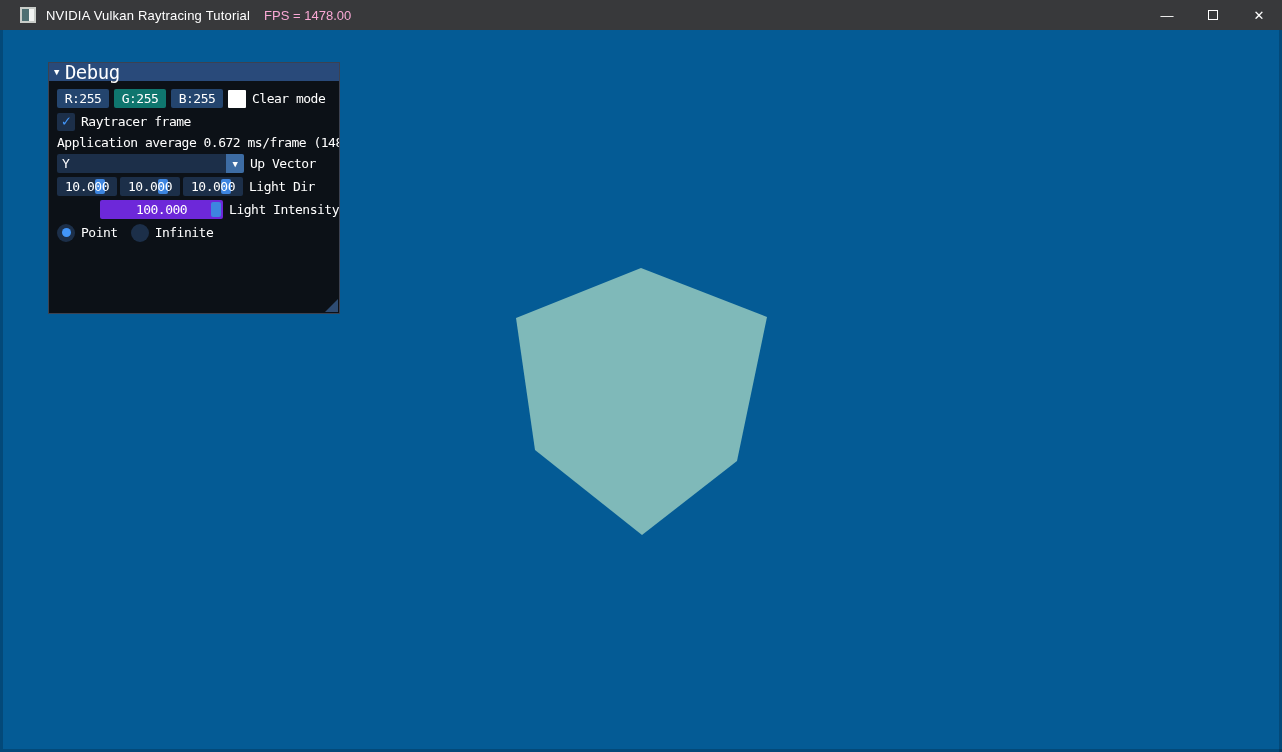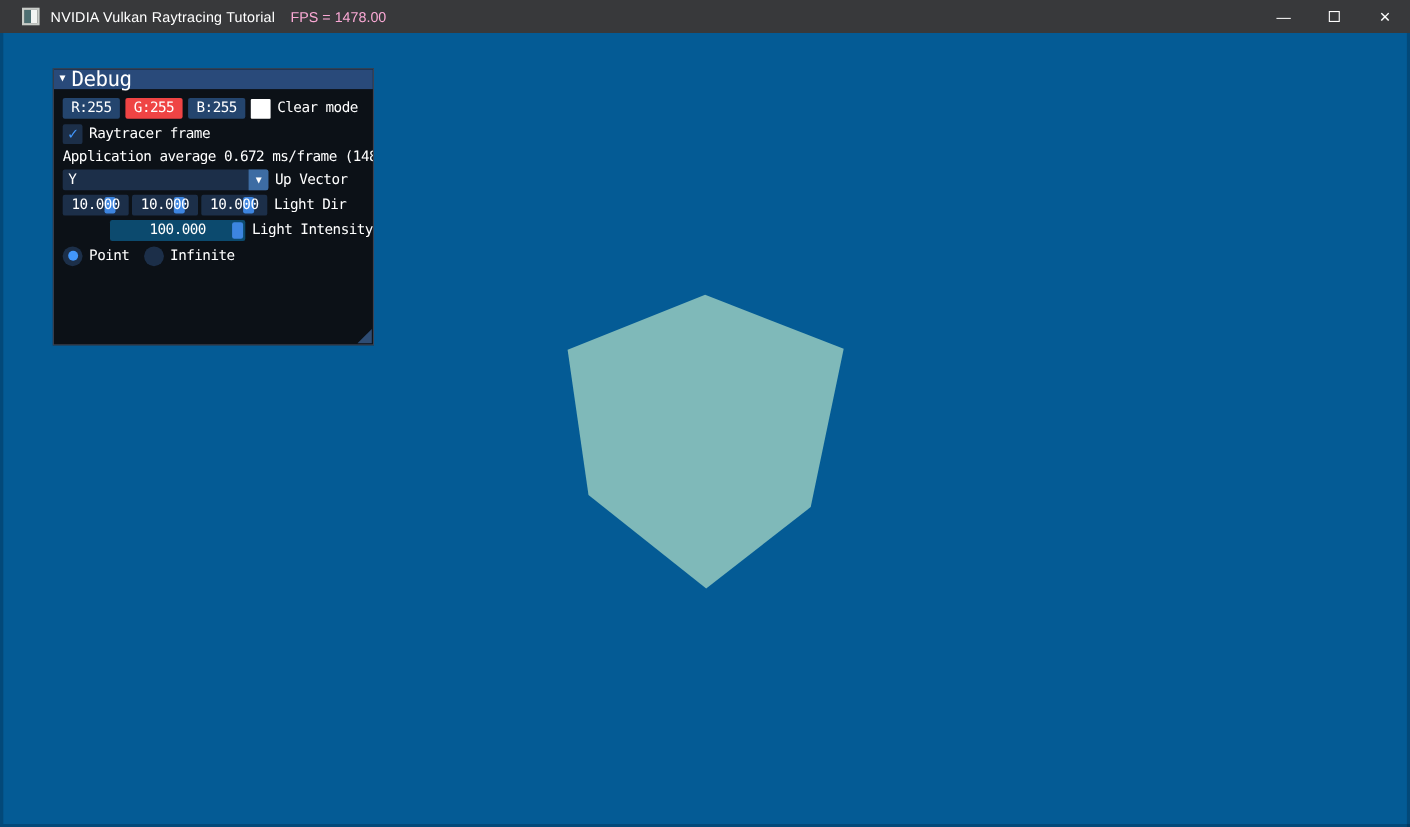--- a/index.html
+++ b/index.html
@@ -94,21 +94,21 @@
       <div class="imgui-titlebar" style="background: rgb(41, 74, 122);">
         <span class="imgui-collapse">▼</span>
         <span class="imgui-title">Debug</span>
       </div>
       <div class="imgui-body">
 
         <div class="row">
           <div class="btn" style="background: rgb(36, 69, 110);">
             <span>R:255</span>
           </div>
-          <div class="btn" style="background: #ef4444;">
+          <div class="btn" style="background: #0f766e;">
             <span>G:255</span>
           </div>
           <div class="btn" style="background: rgb(36, 69, 110);">
             <span>B:255</span>
           </div>
           <div class="swatch" style="background: rgb(255, 255, 255);"></div>
           <span>Clear mode</span>
         </div>
 
         <div class="row">
@@ -142,21 +142,21 @@
             <span class="val">10.000</span>
           </div>
           <div class="slider" style="background: rgb(28, 47, 73);">
             <div class="grab mid" style="background: rgb(61, 133, 224);"></div>
             <span class="val">10.000</span>
           </div>
           <span>Light Dir</span>
         </div>
 
         <div class="row">
-          <div class="slider wide" style="background: #0c4a6e; margin-left: 43px;">
+          <div class="slider wide" style="background: #6d28d9; margin-left: 43px;">
             <div class="grab end" style="background: rgb(61, 133, 224);"></div>
             <span class="val">100.000</span>
           </div>
           <span>Light Intensity</span>
         </div>
 
         <div class="row">
           <div class="radio" style="background: rgb(28, 47, 73);">
             <div class="radio-dot" style="background: rgb(66, 150, 250);"></div>
           </div>

